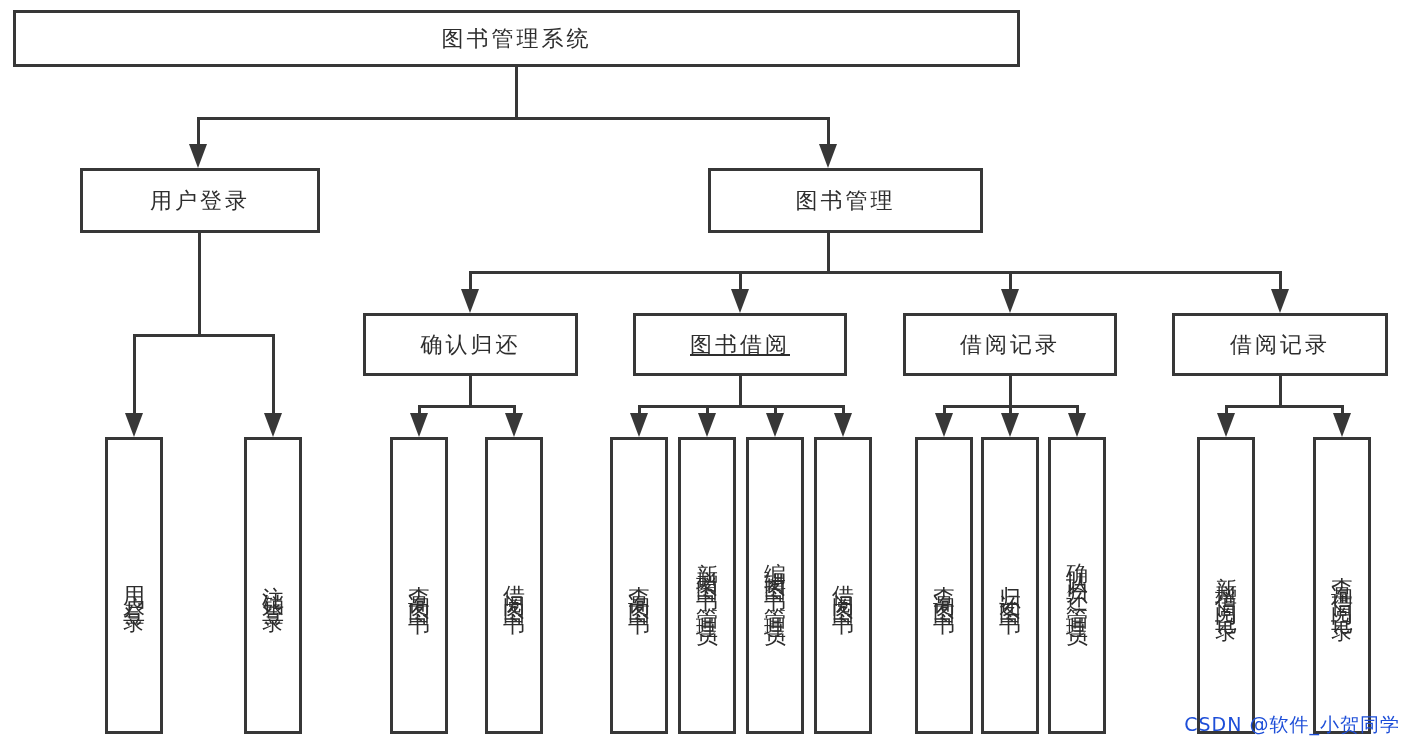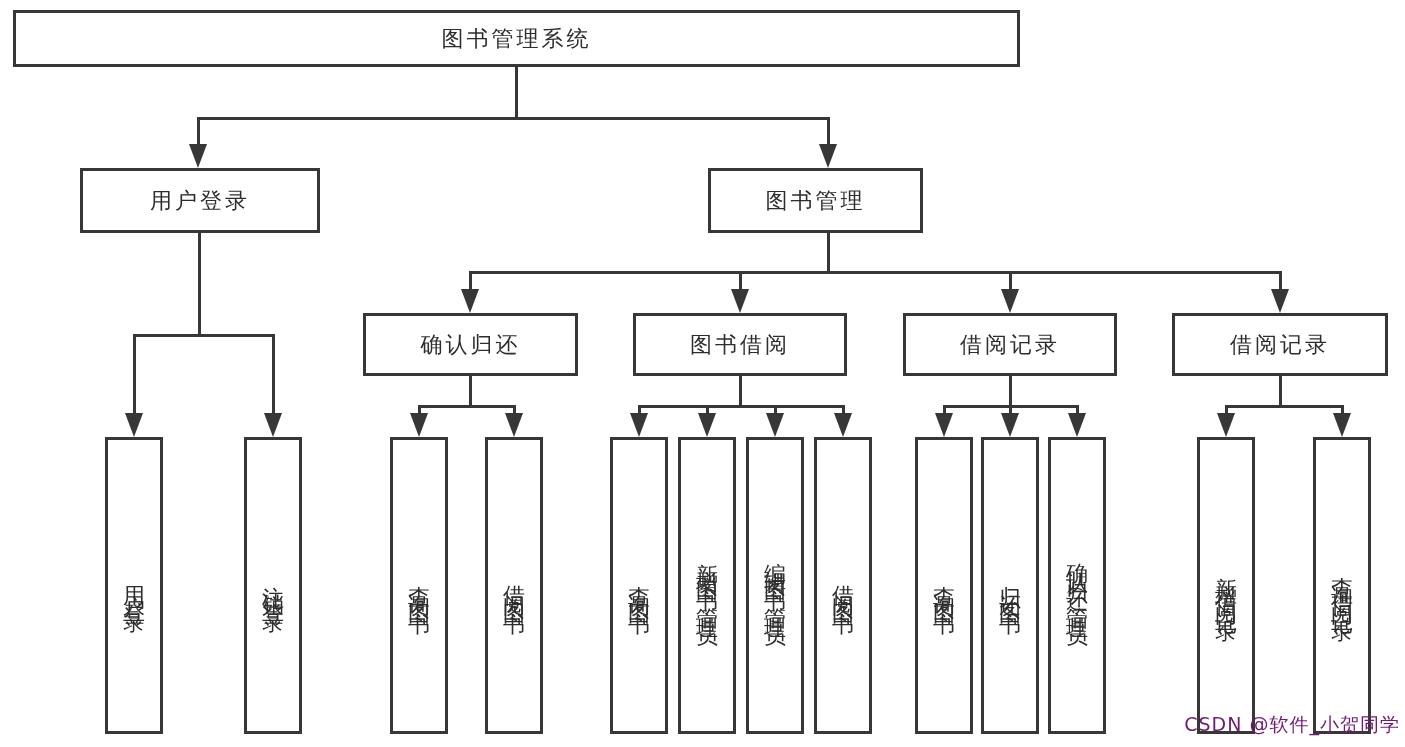--- a/index.html
+++ b/index.html
@@ -37,21 +37,21 @@
     position:absolute;width:0;height:0;
     border-left:9px solid transparent;
     border-right:9px solid transparent;
     border-top:24px solid #373737;
   }
   .watermark{
     position:absolute;
     right:5px;top:712px;
     font-size:19px;
     letter-spacing:1px;
-    color:#701a75;
+    color:#1d4ed8;
     white-space:nowrap;
     z-index:5;
   }
 </style>
 </head>
 <body>
 
 <div id="canvas">
 
   <div class="box h" style="left:13px;top:10px;width:1007px;height:57px;">
@@ -61,21 +61,21 @@
   <div class="vl" style="left:515px;top:67px;height:51px;"></div>
   <div class="hl" style="left:197px;top:117px;width:633px;"></div>
   <div class="vl" style="left:197px;top:117px;height:29px;"></div>
   <div class="head" style="left:189px;top:144px;"></div>
   <div class="vl" style="left:827px;top:117px;height:29px;"></div>
   <div class="head" style="left:819px;top:144px;"></div>
 
   <div class="box h" style="left:80px;top:168px;width:240px;height:65px;">
     <span>用户登录</span>
   </div>
-  <div class="box h" style="left:708px;top:168px;width:215px;height:65px;">
+  <div class="box h" style="left:708px;top:168px;width:275px;height:65px;">
     <span>图书管理</span>
   </div>
 
   <div class="vl" style="left:198px;top:233px;height:103px;"></div>
   <div class="hl" style="left:133px;top:334px;width:142px;"></div>
   <div class="vl" style="left:133px;top:334px;height:83px;"></div>
   <div class="head" style="left:125px;top:413px;"></div>
   <div class="vl" style="left:272px;top:334px;height:83px;"></div>
   <div class="head" style="left:264px;top:413px;"></div>
 
@@ -86,21 +86,21 @@
   <div class="vl" style="left:739px;top:271px;height:20px;"></div>
   <div class="head" style="left:731px;top:289px;"></div>
   <div class="vl" style="left:1009px;top:271px;height:20px;"></div>
   <div class="head" style="left:1001px;top:289px;"></div>
   <div class="vl" style="left:1279px;top:271px;height:20px;"></div>
   <div class="head" style="left:1271px;top:289px;"></div>
 
   <div class="box h" style="left:363px;top:313px;width:215px;height:63px;">
     <span>确认归还</span>
   </div>
-  <div class="box h" style="left:633px;top:313px;width:214px;height:63px;">
+  <div class="box h" style="left:633px;top:313px;width:214px;height:63px;text-decoration:underline;">
     <span>图书借阅</span>
   </div>
   <div class="box h" style="left:903px;top:313px;width:214px;height:63px;">
     <span>借阅记录</span>
   </div>
   <div class="box h" style="left:1172px;top:313px;width:216px;height:63px;">
     <span>借阅记录</span>
   </div>
 
   <div class="vl" style="left:469px;top:376px;height:31px;"></div>

